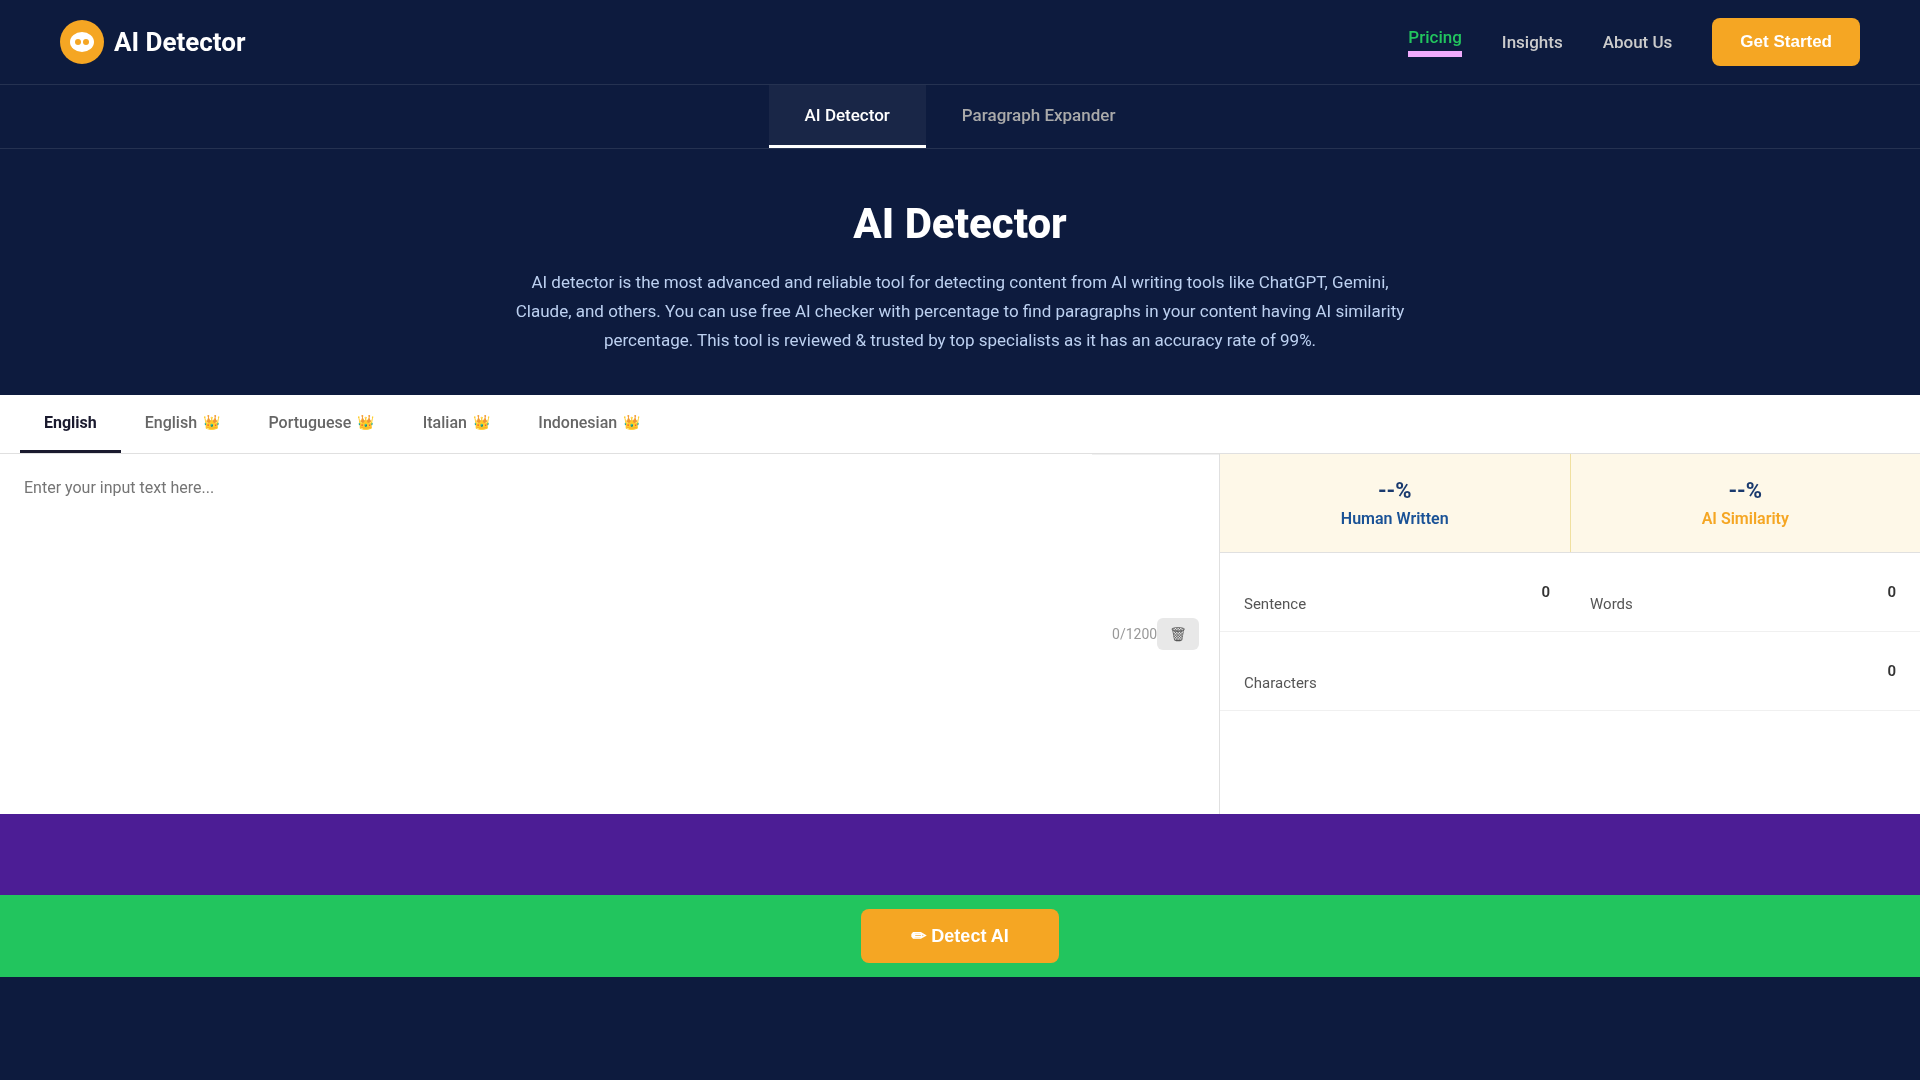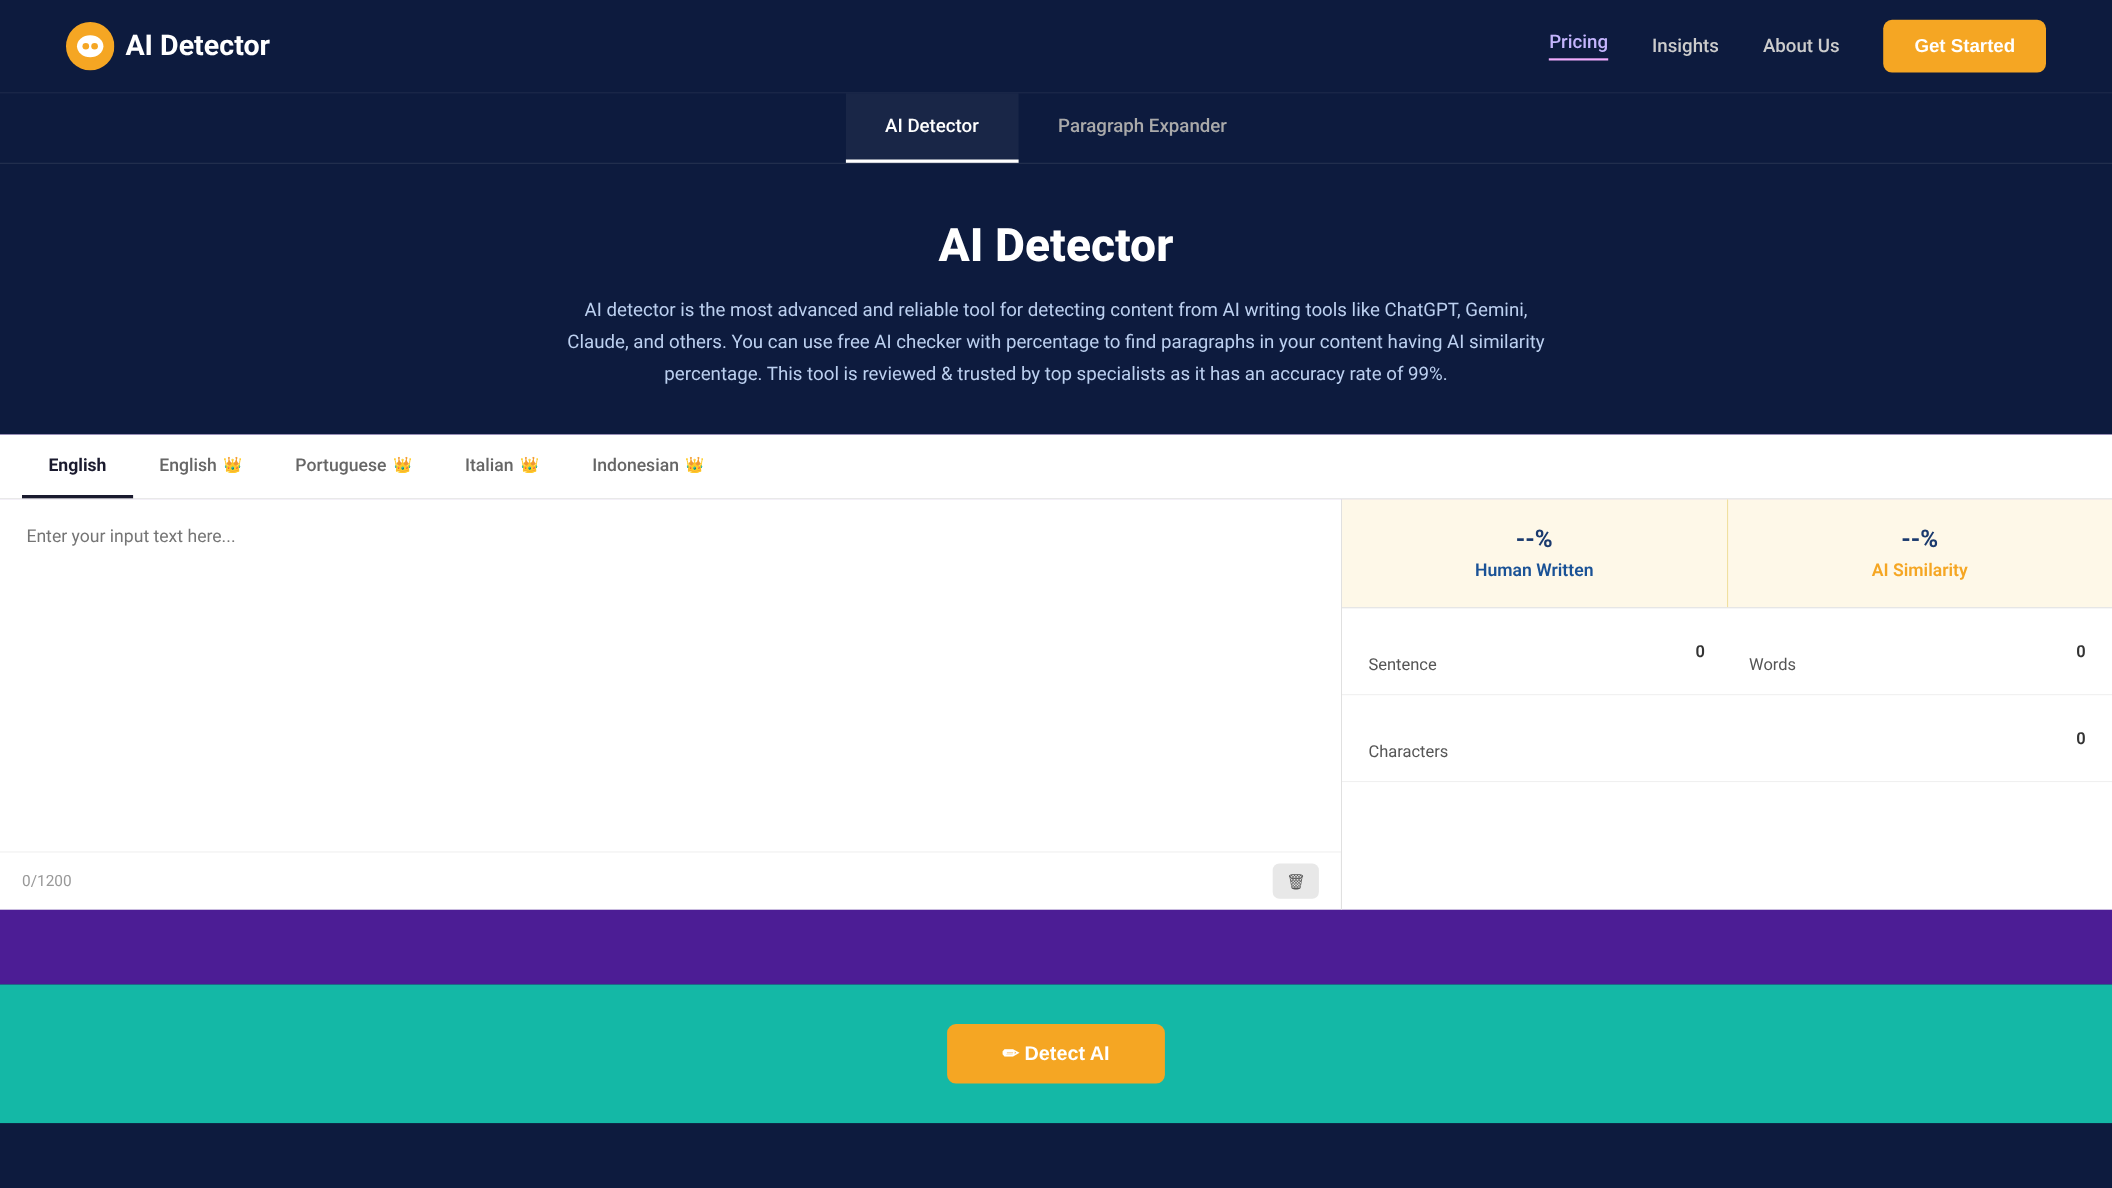--- a/index.html
+++ b/index.html
@@ -40,22 +40,22 @@
       align-items: center;
       gap: 40px;
     }
     .nav-link {
       color: #ccc;
       text-decoration: none;
       font-size: 17px;
       font-weight: 500;
     }
     .nav-link.active {
-      color: #c4b5fd;
-      border-bottom: 2px solid #f0abfc;
+      color: #22c55e;
+      border-bottom: 6px solid #f0abfc;
       padding-bottom: 4px;
     }
     .btn-get-started {
       background: #f5a623;
       color: #fff;
       border: none;
       padding: 14px 28px;
       border-radius: 8px;
       font-size: 17px;
       font-weight: 600;
@@ -145,21 +145,21 @@
       display: flex;
       background: #fff;
       min-height: 360px;
     }
     .text-input-area {
       flex: 1;
       border: none;
       border-right: 1px solid #e0e0e0;
       position: relative;
       display: flex;
-      flex-direction: column;
+      flex-direction: row;
     }
     .text-input-area textarea {
       flex: 1;
       width: 100%;
       border: none;
       outline: none;
       padding: 24px;
       font-size: 16px;
       color: #999;
       resize: none;
@@ -240,24 +240,24 @@
     }
     .metric-value {
       font-size: 15px;
       color: #333;
       font-weight: 600;
       margin-left: 20px;
     }
 
     
     .detect-section {
-      background: #14b8a6;
+      background: #22c55e;
       display: flex;
       justify-content: center;
-      padding: 36px;
+      padding: 14px;
     }
     .detect-btn {
       background: #f5a623;
       color: #fff;
       border: none;
       padding: 16px 50px;
       border-radius: 8px;
       font-size: 18px;
       font-weight: 600;
       cursor: pointer;

